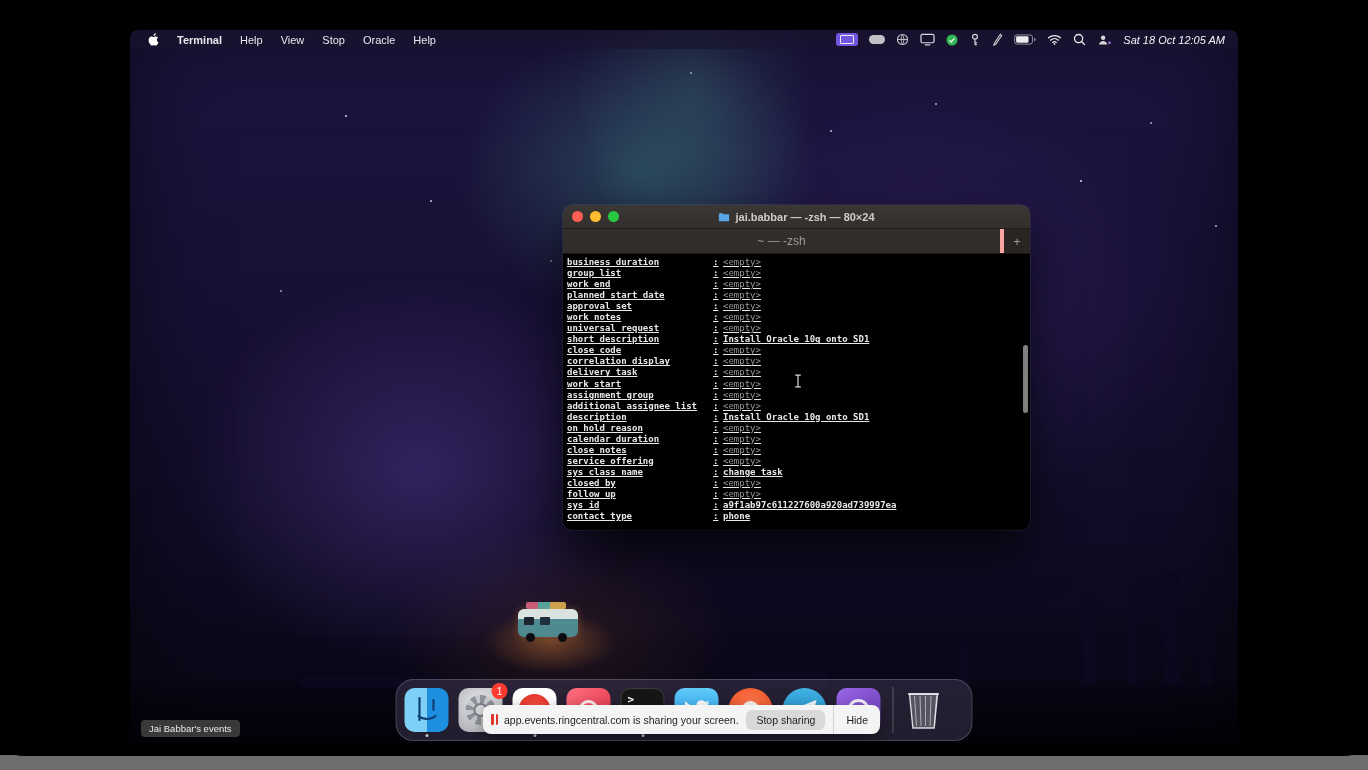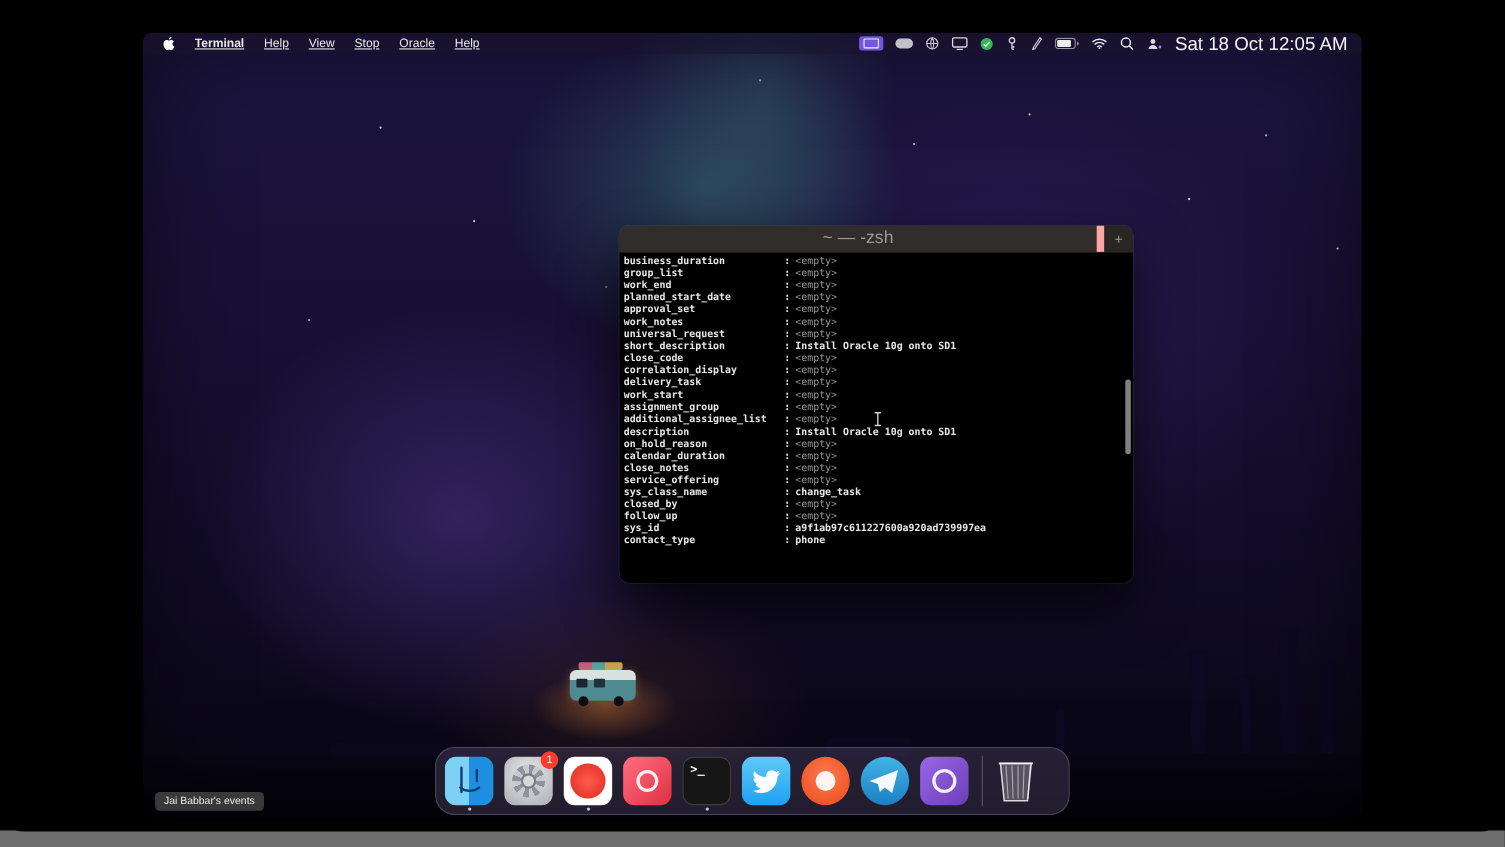--- a/index.html
+++ b/index.html
@@ -46,45 +46,45 @@
   .van-cargo{position:absolute;left:10px;bottom:36px;width:40px;height:7px;border-radius:2px;
     background:linear-gradient(90deg,#c55a7a 0 30%,#4ea3a0 30% 60%,#caa24a 60% 100%);}
   .wheel{position:absolute;bottom:3px;width:9px;height:9px;border-radius:50%;background:#0d0d12;}
   .w1{left:10px;} .w2{left:42px;}
 
   
   .menubar{position:absolute;left:0;top:0;width:100%;height:19px;display:flex;align-items:center;
     background:rgba(26,20,46,.62);color:#f3f3f6;font-size:11px;z-index:10;}
   .menu-left{display:flex;align-items:center;gap:18px;padding-left:18px;}
   .menu-left .appname{font-weight:700;}
-  .menu-item{cursor:default;opacity:.95;text-decoration:underline;}
+  .menu-item{cursor:default;opacity:.95;}
   .apple{display:flex;align-items:center;}
   .menu-right{margin-left:auto;display:flex;align-items:center;gap:11px;padding-right:13px;}
   .sicon{display:flex;align-items:center;opacity:.92;}
   .share-active{width:22px;height:13px;border-radius:3px;background:#7a5cf0;display:flex;align-items:center;justify-content:center;}
   .share-active i{display:block;width:12px;height:7px;border:1.3px solid #fff;border-radius:1px;}
   .cam-pill{width:16px;height:9px;border-radius:5px;background:#cfcfd4;}
-  .clock{font-size:17px;white-space:nowrap;}
+  .clock{font-size:11px;white-space:nowrap;font-style:italic;}
 
   
   .term{position:absolute;left:433px;top:175px;width:467px;height:325px;border-radius:9px;overflow:hidden;
     display:flex;flex-direction:column;z-index:8;
     box-shadow:0 22px 48px rgba(0,0,0,.65),0 0 0 .5px rgba(255,255,255,.18);}
   .term-titlebar{height:23px;flex:none;background:linear-gradient(#3b3734,#332f2c);display:flex;align-items:center;
     position:relative;border-bottom:1px solid #211e1c;}
   .traffic{position:absolute;left:9px;top:6px;display:flex;gap:7px;}
   .tl{width:11px;height:11px;border-radius:50%;}
   .term-title{margin:0 auto;font-size:11px;color:#cfccc9;display:flex;align-items:center;gap:5px;font-weight:600;}
   .term-tabbar{height:24px;flex:none;display:flex;background:#282523;border-bottom:1px solid #191715;}
   .term-tab{flex:1;display:flex;align-items:center;justify-content:center;background:#312d2a;
-    border-right:7px solid #fca5a5;font-size:16px;color:#9c9995;}
+    border-right:4px solid #fca5a5;font-size:12px;color:#9c9995;}
   .term-newtab{width:26px;display:flex;align-items:center;justify-content:center;color:#9c9995;font-size:13px;background:#282523;}
   .term-body{flex:1;background:#000;position:relative;padding:3px 4px 0 4px;
     font-family:"DejaVu Sans Mono",monospace;font-size:9px;font-weight:700;color:#e8e8e8;line-height:11.05px;}
-  .trow{display:flex;white-space:pre;}
+  .trow{display:flex;white-space:pre;text-decoration:underline;}
   .tkey{width:146px;flex:none;}
   .tsep{width:10px;flex:none;}
   .tval{flex:none;}
   .tval.empty{color:#989898;font-weight:400;}
   .term-scroll{position:absolute;right:2px;top:140px;width:5px;height:68px;border-radius:3px;background:rgba(255,255,255,.5);}
   .ibeam{position:absolute;left:231px;top:169px;}
 
   
   .dock{position:absolute;left:50%;transform:translateX(-50%);bottom:2px;width:577px;height:62px;z-index:20;
     background:rgba(78,68,100,.42);border:.5px solid rgba(255,255,255,.18);border-radius:18px;
@@ -234,20 +234,33 @@
               <circle cx="6.5" cy="4" r="2.4" fill="#e8e8ec"></circle>
               <path d="M2 11.5c.6-2.6 2.4-4 4.5-4s3.9 1.4 4.5 4z" fill="#e8e8ec"></path>
               <circle cx="13.4" cy="9.5" r="1.4" fill="#b18cff"></circle>
             </svg>
         </span>
         <span class="clock">Sat 18 Oct 12:05 AM</span>
       </div>
     </div>
 
     <div class="term">
+      <div class="term-titlebar">
+        <div class="traffic">
+          <span class="tl" style="background:#ff5f57"></span>
+          <span class="tl" style="background:#febc2e"></span>
+          <span class="tl" style="background:#28c840"></span>
+        </div>
+        <div class="term-title">
+          <svg width="12" height="10" viewBox="0 0 14 11">
+              <path d="M1 2.2c0-.7.5-1.2 1.2-1.2h3l1.2 1.3h5.4c.7 0 1.2.5 1.2 1.2v5.8c0 .7-.5 1.2-1.2 1.2H2.2c-.7 0-1.2-.5-1.2-1.2z" fill="#58a6e8"></path>
+            </svg>
+          <span>jai.babbar — -zsh — 80×24</span>
+        </div>
+      </div>
       <div class="term-tabbar">
         <div class="term-tab">~ — -zsh</div>
         <div class="term-newtab">+</div>
       </div>
       <div class="term-body">
 
       <div class="trow"><span class="tkey">business_duration</span><span class="tsep">:</span><span class="tval empty">&lt;empty&gt;</span></div>
           <div class="trow"><span class="tkey">group_list</span><span class="tsep">:</span><span class="tval empty">&lt;empty&gt;</span></div>
           <div class="trow"><span class="tkey">work_end</span><span class="tsep">:</span><span class="tval empty">&lt;empty&gt;</span></div>
           <div class="trow"><span class="tkey">planned_start_date</span><span class="tsep">:</span><span class="tval empty">&lt;empty&gt;</span></div>
@@ -313,17 +326,27 @@
           <path d="M6 6h28l-3.4 34H9.4z" fill="rgba(220,220,225,.28)" stroke="rgba(245,245,248,.85)" stroke-width="1.4"></path>
           <path d="M11 8l2 30M16.5 8l1 30M22 8v30M27.5 8l-1 30M33 8l-2 30" stroke="rgba(245,245,248,.55)" stroke-width="1"></path>
           <path d="M4.5 6h31" stroke="rgba(245,245,248,.9)" stroke-width="1.6"></path>
         </svg>
       </div>
       <span class="run-dot rd1"></span>
       <span class="run-dot rd2"></span>
       <span class="run-dot rd3"></span>
     </div>
 
+    <div class="banner">
+      <span class="pause-bars">
+          <i></i>
+          <i></i>
+        </span>
+      <span class="msg">app.events.ringcentral.com is sharing your screen.</span>
+      <span class="stopbtn">Stop sharing</span>
+      <span class="bdivider"></span>
+      <span class="hidebtn">Hide</span>
+    </div>
 
     <div class="screen-label">Jai Babbar's events</div>
 
   </div>
 </div>
 
 </body></html>

